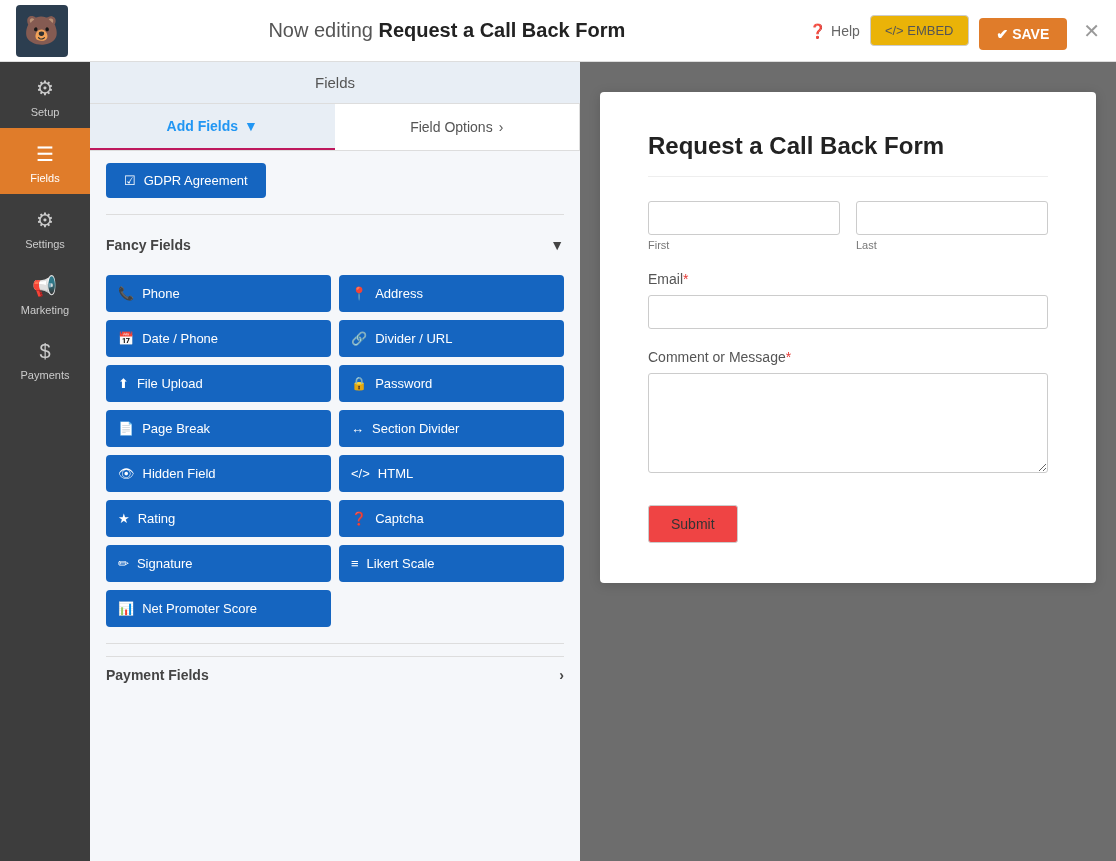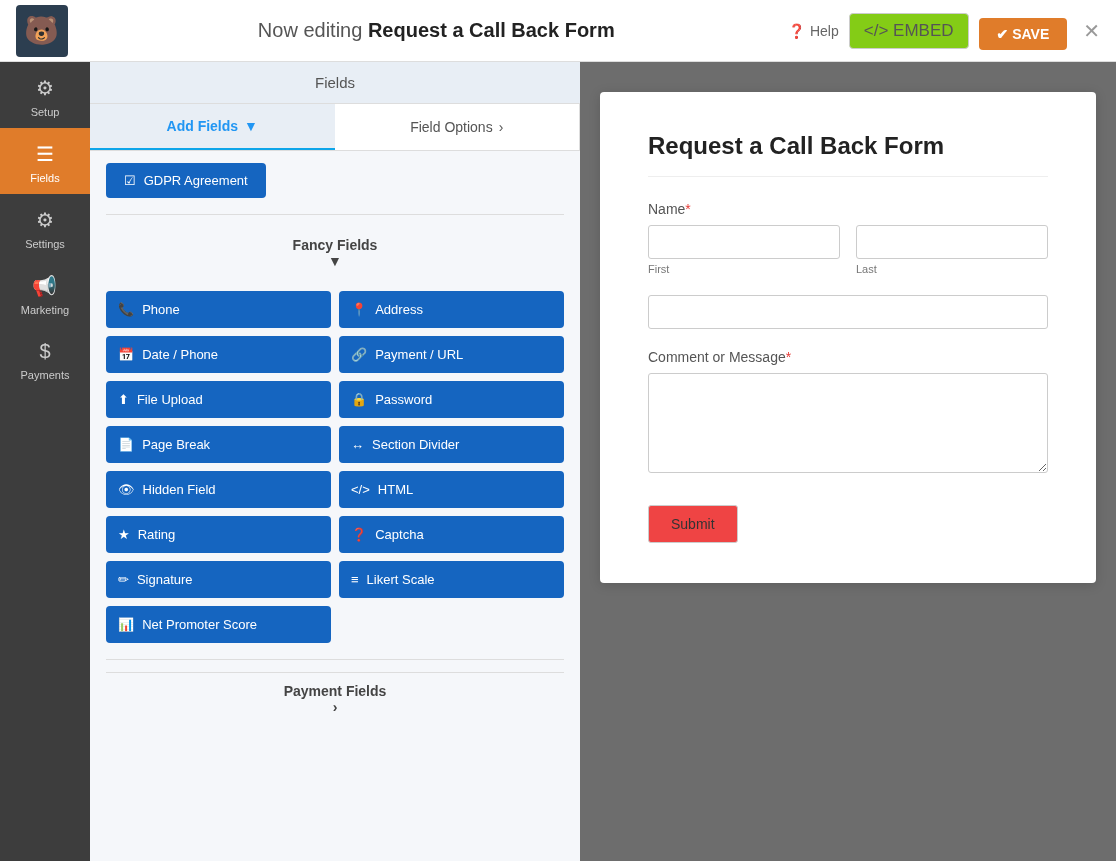--- a/index.html
+++ b/index.html
@@ -34,24 +34,24 @@
     .topbar-actions { display: flex; align-items: center; gap: 10px; }
     .btn-help {
       background: none;
       border: none;
       color: #666;
       font-size: 14px;
       cursor: pointer;
       display: flex; align-items: center; gap: 4px;
     }
     .btn-embed {
-      background: #84cc16;
+      background: #eab308;
       border: 1px solid #ccc;
       color: #555;
-      font-size: 17px;
+      font-size: 13px;
       padding: 7px 14px;
       border-radius: 4px;
       cursor: pointer;
       display: flex; align-items: center; gap: 4px;
     }
     .btn-save {
       background: #e07c2a;
       border: none;
       color: #fff;
       font-size: 14px;
@@ -137,21 +137,21 @@
       color: #555;
       cursor: pointer;
       border: none;
       background: none;
       display: flex; align-items: center; justify-content: center; gap: 6px;
     }
     .fields-tab.active {
       background: #e8eef5;
       color: #2196f3;
       font-weight: 600;
-      border-bottom: 2px solid #0ea5e9;
+      border-bottom: 2px solid #be185d;
     }
     .fields-tab:not(.active) { border-right: 1px solid #ddd; align-items: center; }
 
     .fields-scroll {
       overflow-y: auto;
       flex: 1;
       padding: 12px 16px;
     }
 
     
@@ -172,21 +172,20 @@
       display: flex;
       align-items: center;
       justify-content: space-between;
       padding: 10px 0;
       font-size: 14px;
       font-weight: 600;
       color: #444;
       cursor: pointer;
       border-top: 1px solid #ddd;
       margin-bottom: 12px;
-      flex-direction: column;
     }
     .section-header.no-border { border-top: none; }
 
     
     .field-buttons-grid {
       display: grid;
       grid-template-columns: 1fr 1fr;
       gap: 8px;
       margin-bottom: 16px;
     }
@@ -368,21 +367,21 @@
         <button class="field-btn">
           <span>📍</span>
           <span>Address</span>
         </button>
         <button class="field-btn">
           <span>📅</span>
           <span>Date / Phone</span>
         </button>
         <button class="field-btn">
           <span>🔗</span>
-          <span>Payment / URL</span>
+          <span>Divider / URL</span>
         </button>
         <button class="field-btn">
           <span>⬆</span>
           <span>File Upload</span>
         </button>
         <button class="field-btn">
           <span>🔒</span>
           <span>Password</span>
         </button>
         <button class="field-btn">
@@ -432,37 +431,37 @@
 
     </div>
   </div>
 
   <div class="form-preview">
     <div class="form-card">
       <div class="form-title">Request a Call Back Form</div>
 
       
       <div class="form-field">
-        <label class="form-label">
-          Name<span class="required">*</span>
-        </label>
         <div class="name-row">
           <div class="name-col">
             <input type="text" class="form-input" style="">
             <div class="name-sublabel">First</div>
           </div>
           <div class="name-col">
             <input type="text" class="form-input" style="">
             <div class="name-sublabel">Last</div>
           </div>
         </div>
       </div>
 
       
       <div class="form-field">
+        <label class="form-label">
+          Email<span class="required">*</span>
+        </label>
         <input type="email" class="form-input" style="">
       </div>
 
       
       <div class="form-field">
         <label class="form-label">
           Comment or Message<span class="required">*</span>
         </label>
         <textarea class="form-textarea" style=""></textarea>
       </div>

